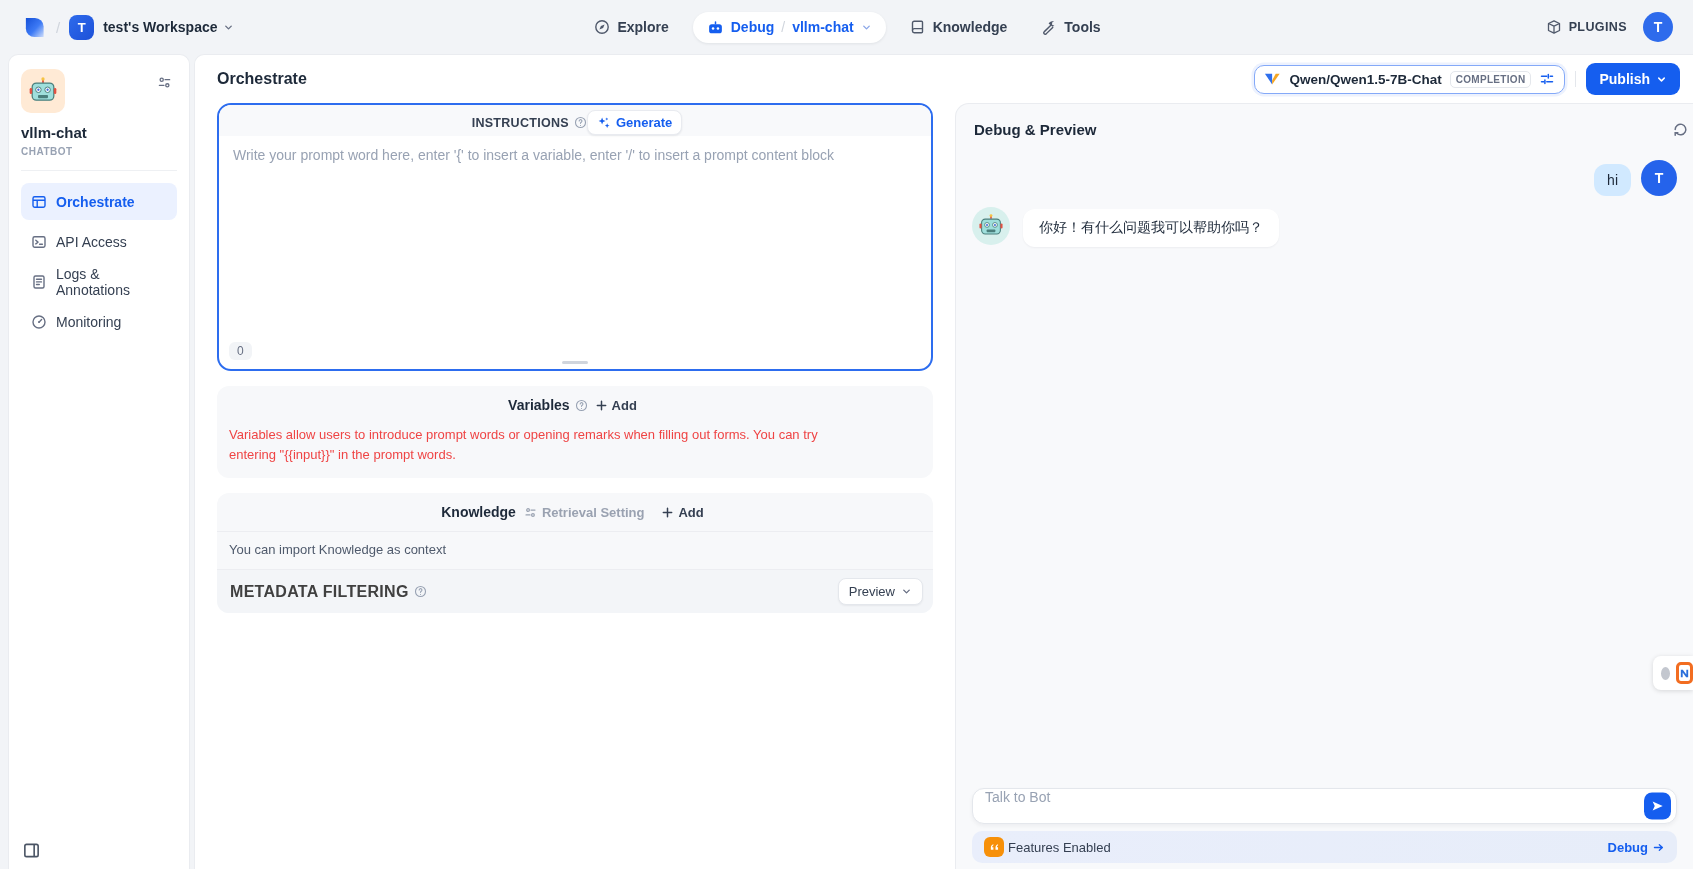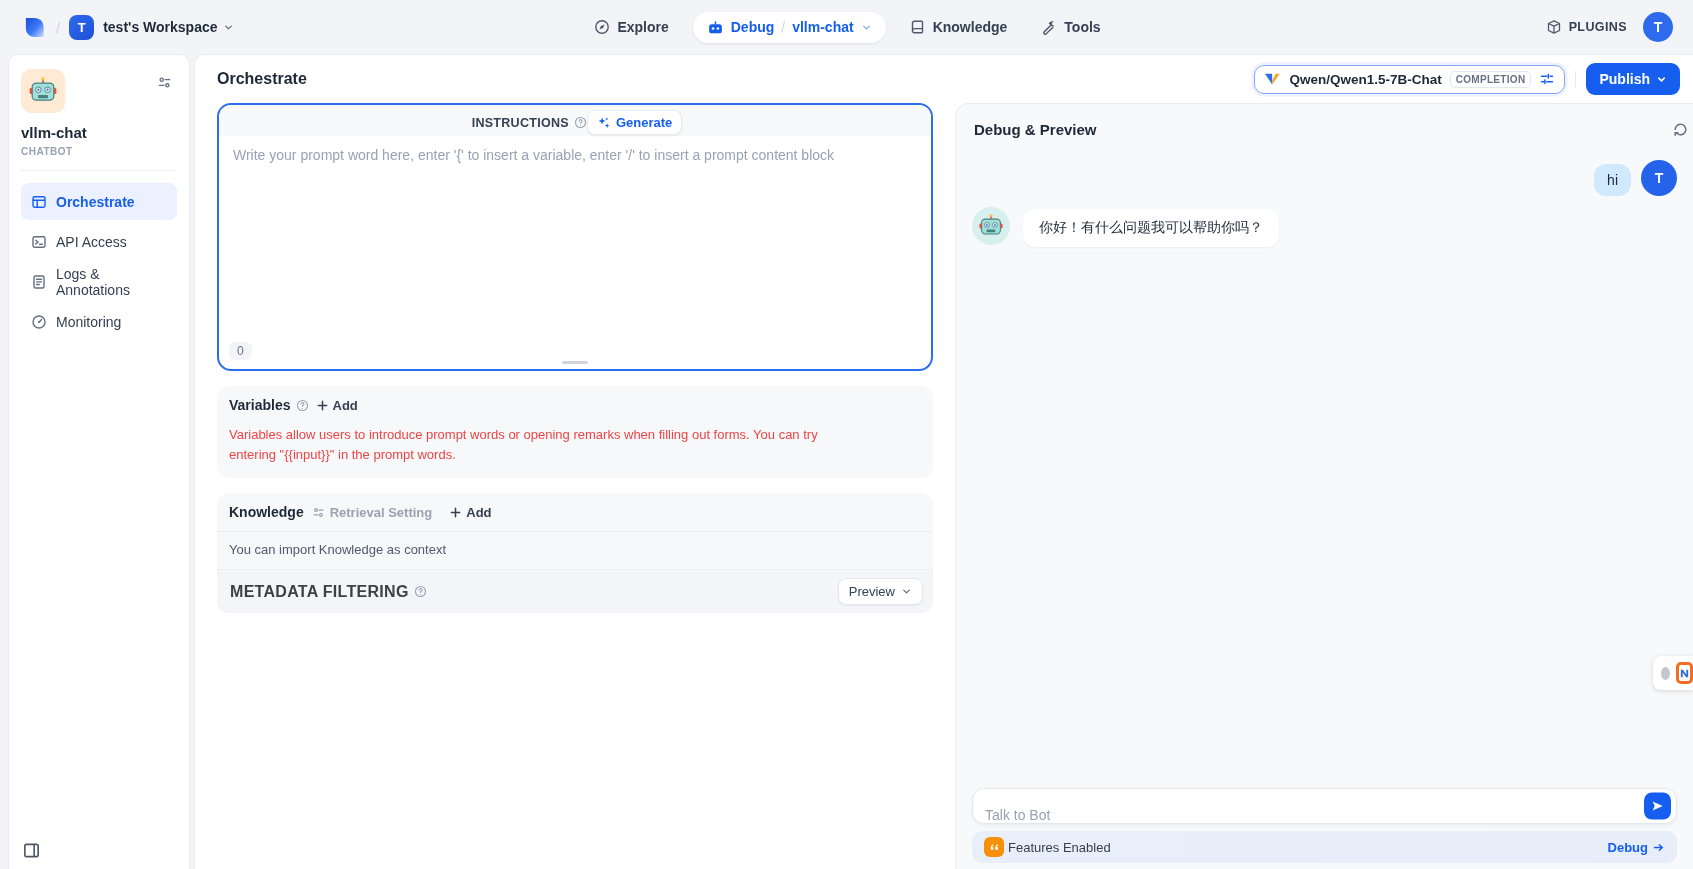--- a/index.html
+++ b/index.html
@@ -54,21 +54,21 @@
 .ins-header{height:31px;background:#f8f9fb;display:flex;align-items:center;justify-content:center;padding:4px 8px 0 12px}
 .t-row{display:flex;align-items:center;gap:5px}
 .ins-title{font-size:12.5px;font-weight:700;color:#354052;letter-spacing:.3px}
 .help-icon{color:#98a2b3}
 .generate-btn{display:flex;align-items:center;gap:5px;background:#fff;border:1px solid #e9ebf0;border-radius:8px;padding:4px 9px;font-size:13px;font-weight:600;color:#155eef;box-shadow:0 1px 2px rgba(16,24,40,.08);cursor:pointer;font-family:inherit}
 .ins-textarea{display:block;width:100%;height:195px;border:none;outline:none;resize:none;padding:11px 14px;font-size:14px;font-family:inherit;color:#1d2939;background:transparent}
 .ins-textarea::placeholder{color:#98a2b3}
 .char-count{position:absolute;left:10px;bottom:9px;background:#f2f4f7;border-radius:6px;padding:2px 8px;font-size:12px;color:#676f83}
 .resize-handle{position:absolute;bottom:5px;left:50%;transform:translateX(-50%);width:26px;height:3px;background:#d0d5dd;border-radius:2px;cursor:ns-resize}
 .section-card{background:#f7f8fa;border-radius:12px;margin-top:15px;overflow:hidden}
-.sec-header{display:flex;align-items:center;justify-content:flex-start;height:38px;padding:0 10px 0 12px}
+.sec-header{display:flex;align-items:center;justify-content:center;height:38px;padding:0 10px 0 12px}
 .sec-title{font-size:14px;font-weight:700;color:#1d2939}
 .add-btn{display:flex;align-items:center;gap:4px;font-size:13px;font-weight:600;color:#354052;padding:4px 7px;border-radius:6px;background:none;border:none;cursor:pointer;font-family:inherit}
 .sec-desc{padding:1px 12px 13px;font-size:13px;color:#ef4444;line-height:1.55;max-width:640px}
 .kn-right{display:flex;align-items:center;gap:2px}
 .retrieval-btn{display:flex;align-items:center;gap:5px;font-size:13px;font-weight:600;color:#9aa2b1;padding:4px 8px;background:none;border:none;cursor:pointer;font-family:inherit}
 .kn-body{padding:10px 12px 12px;font-size:13px;color:#4f5a6c;border-top:1px solid #ecedf1}
 .metadata-row{display:flex;align-items:center;justify-content:space-between;height:44px;padding:0 10px 0 13px;border-top:1px solid #ecedf1;background:#f3f5f8}
 .metadata-title{font-size:16px;font-weight:700;letter-spacing:.3px;color:#404040}
 .disabled-btn{display:flex;align-items:center;gap:6px;background:#fff;border:1px solid #e4e7ec;border-radius:8px;padding:5px 10px;font-size:13px;font-weight:500;color:#354052;box-shadow:0 1px 2px rgba(16,24,40,.06);cursor:pointer;font-family:inherit}
 
@@ -78,21 +78,21 @@
 .debug-title{font-size:15px;font-weight:700;color:#1d2939}
 .restart-btn{color:#676f83;background:none;border:none;cursor:pointer;margin-right:-4px}
 .chat{padding:14px 16px 0}
 .msg-user{display:flex;justify-content:flex-end;align-items:flex-end;gap:10px}
 .bubble-user{background:#d1e9ff;border-radius:12px;padding:8px 13px;font-size:14px;color:#1d2939;margin-top:2px}
 .avatar-user{width:36px;height:36px;border-radius:50%;background:#2563eb;color:#fff;font-size:14px;font-weight:700;display:flex;align-items:center;justify-content:center}
 .msg-bot{display:flex;align-items:flex-start;gap:13px;margin-top:11px}
 .avatar-bot{width:38px;height:38px;border-radius:50%;background:#d8f0ed;display:flex;align-items:center;justify-content:center}
 .bubble-bot{background:#fff;border-radius:12px;padding:10px 16px;font-size:14px;color:#1d2939;box-shadow:0 1px 2px rgba(16,24,40,.05);margin-top:2px}
 .chat-bottom{position:absolute;left:16px;right:16px;bottom:6px}
-.chat-input-box{position:relative;background:#fff;border:1px solid #e4e7ec;border-radius:12px;height:36px;display:flex;align-items:flex-end;padding:0 44px 0 12px;box-shadow:0 2px 4px rgba(16,24,40,.05)}
+.chat-input-box{position:relative;background:#fff;border:1px solid #e4e7ec;border-radius:12px;height:36px;display:flex;align-items:flex-start;padding:0 44px 0 12px;box-shadow:0 2px 4px rgba(16,24,40,.05)}
 .chat-input{border:none;outline:none;flex:1;font-size:14px;color:#1d2939;background:transparent;font-family:inherit}
 .chat-input::placeholder{color:#98a2b3}
 .send-btn{position:absolute;right:5px;top:50%;transform:translateY(-50%);width:27px;height:27px;border-radius:8px;background:#155eef;border:none;display:flex;align-items:center;justify-content:center;cursor:pointer}
 .features-bar{margin-top:7px;height:32px;background:linear-gradient(90deg,#e9eefb,#e7edf9);border-radius:10px;display:flex;align-items:center;justify-content:space-between;padding:0 12px}
 .features-left{display:flex;align-items:center;gap:4px}
 .feature-icon{width:20px;height:20px;border-radius:6px;background:#f79009;display:flex;align-items:center;justify-content:center}
 .features-label{font-size:13px;color:#354052}
 .manage-link{display:flex;align-items:center;gap:4px;font-size:13px;font-weight:600;color:#155eef;background:none;border:none;cursor:pointer;font-family:inherit}
 
 

